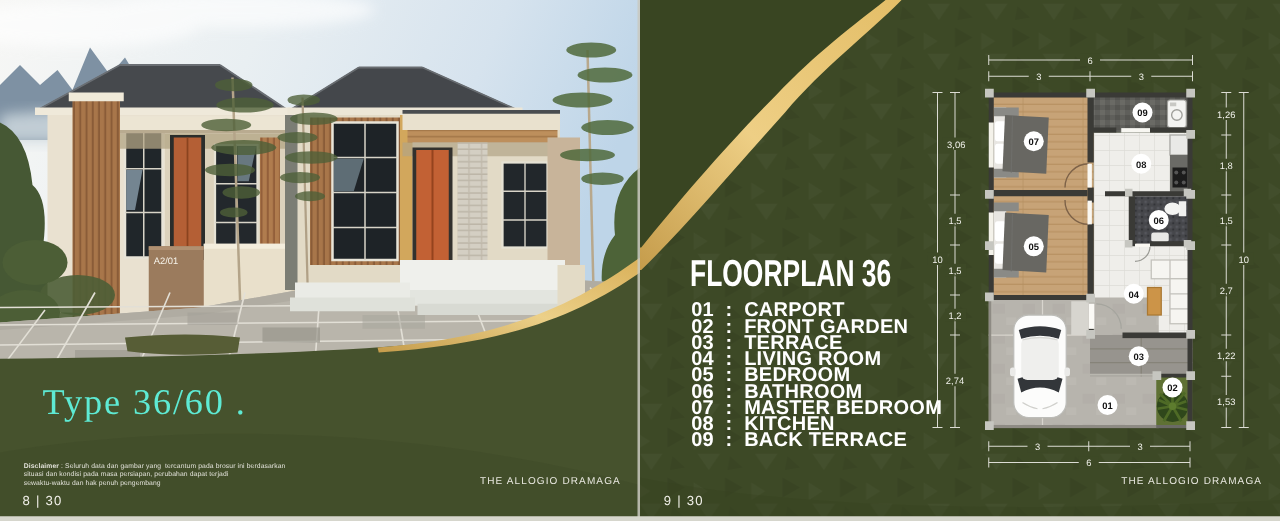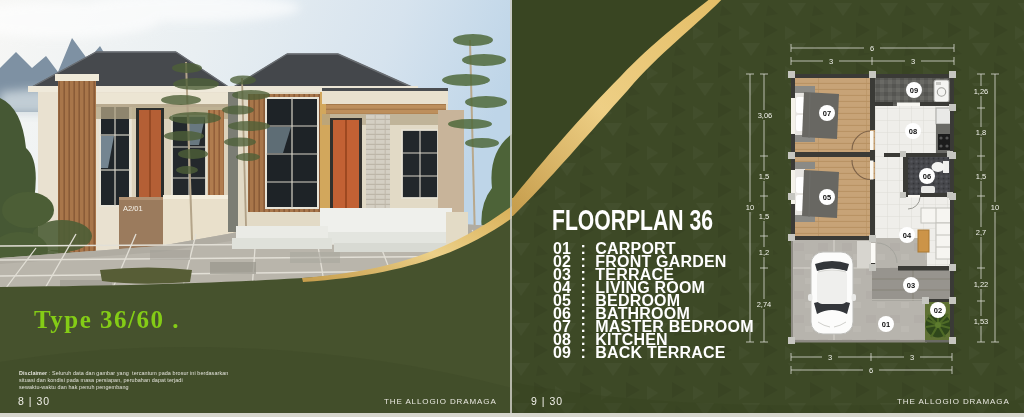--- a/index.html
+++ b/index.html
@@ -1,23 +1,23 @@
 <!DOCTYPE html>
 <html><head>
 <meta charset="utf-8">
 <style>
   html,body{margin:0;padding:0;background:#222;}
   #page{position:relative;width:1024px;height:417px;overflow:hidden;font-family:"Liberation Sans",sans-serif;background:#3d4926;}
   .abs{position:absolute;}
   #title{left:552px;top:203px;color:#fff;font-weight:bold;font-size:30px;letter-spacing:0px;transform:scaleX(0.705);transform-origin:left;white-space:nowrap;}
   .leg{left:553px;top:242px;color:#fff;font-weight:bold;font-size:16px;line-height:13px;letter-spacing:0.2px;white-space:nowrap;}
-  #type36{left:34px;top:306px;color:#84cc16;font-family:"Liberation Serif",serif;font-size:25px;letter-spacing:1.5px;white-space:nowrap;font-weight:bold;}
+  #type36{left:34px;top:306px;color:#5eead4;font-family:"Liberation Serif",serif;font-size:29px;letter-spacing:1.5px;white-space:nowrap;}
   .disc{left:19px;top:370px;color:#e2e2da;font-size:5.4px;line-height:7px;letter-spacing:0.1px;white-space:nowrap;}
   .pg{color:#f0efe8;font-size:10.5px;letter-spacing:1px;top:395px;white-space:nowrap;}
-  .brand{color:#e9e8e0;font-size:8px;letter-spacing:0.9px;top:397px;white-space:nowrap;}
+  .brand{color:#e9e8e0;font-size:8px;letter-spacing:0.9px;top:380px;white-space:nowrap;}
 </style>
 </head>
 <body>
 <div id="page">
 
 <svg class="abs" style="left:0;top:0" width="512" height="417" viewBox="0 0 512 417">
   <defs>
     <linearGradient id="sky" x1="0" y1="0" x2="1" y2="0.25">
       <stop offset="0" stop-color="#f7f7f5"></stop>
       <stop offset="0.4" stop-color="#e9eff2"></stop>

